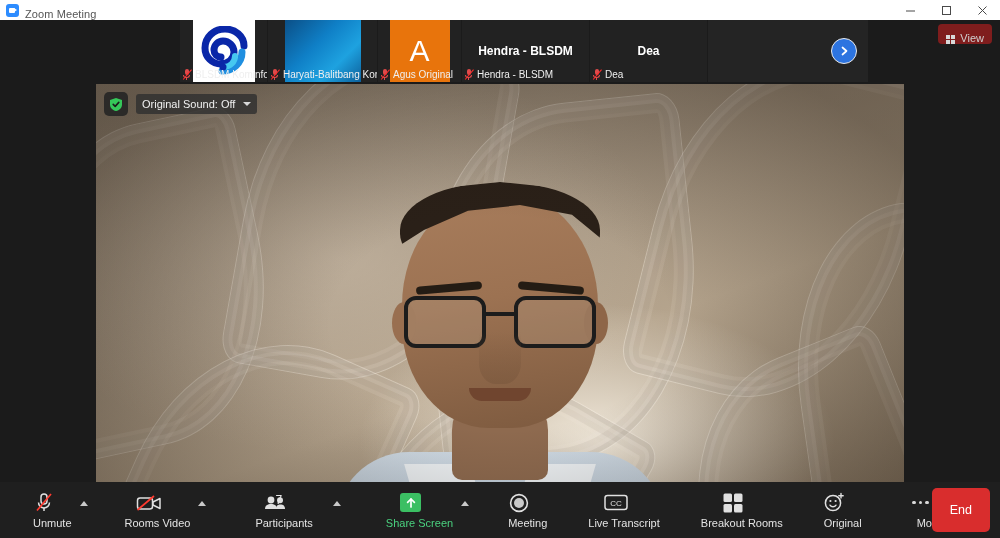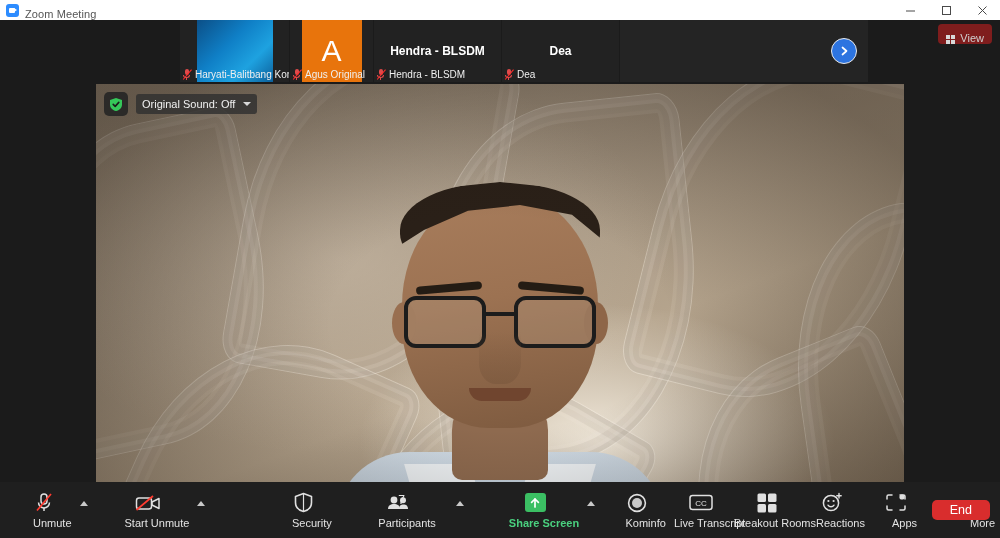--- a/index.html
+++ b/index.html
@@ -283,29 +283,29 @@
   }
   .tb-icon { height: 22px; display: flex; align-items: center; }
   .tb-label { line-height: 1; white-space: nowrap; margin-left: 17px; }
   .tb-group { display: flex; align-items: center; }
   .chev-up {
     width: 0; height: 0; margin-left: 2px; margin-bottom: 14px;
     border-left: 4px solid transparent; border-right: 4px solid transparent;
     border-bottom: 5px solid #c9c9c9;
   }
   .count { font-size: 12px; color: #e8e8e8; margin-left: 3px; }
-  .green { color: #4ad17f; font-weight: bold; }
+  .green { color: #4ad17f; }
   .share-sq {
     width: 21px; height: 19px; background: #3bbf63; border-radius: 3px;
     display: flex; align-items: center; justify-content: center;
   }
   .end-btn {
     position: absolute; right: 10px; top: 50%; transform: translateY(-50%);
     background: #d92d2d; color: #ffffff;
-    height: 20px; padding: 0 18px; border-radius: 5px;
+    height: 44px; padding: 0 18px; border-radius: 5px;
     display: flex; align-items: center; justify-content: center;
     font-size: 12.5px;
   }
   .dots { display: flex; gap: 3px; }
   .dots i { width: 3.5px; height: 3.5px; border-radius: 50%; background: #d9d9d9; display:block; }
 </style>
 </head>
 <body>
 
 <div class="titlebar">
@@ -340,20 +340,41 @@
       <i></i>
         <i></i>
         <i></i>
         <i></i>
     </span>
     <span>View</span>
   </div>
 
   <div class="strip">
 
+    <div class="thumb" style="width:88px">
+      <div class="tile" style="width:62px">
+        <div class="kominfo-tile">
+          <svg width="52" height="50" viewBox="0 0 52 50">
+            <path d="M46 20c0-10-9-17-19-17C16 3 7 11 7 22c0 9 7 16 16 16 7 0 13-5 13-12 0-6-5-11-11-11-5 0-9 4-9 9 0 4 3 7 7 7" fill="none" stroke="#0a27a8" stroke-width="7" stroke-linecap="round"></path>
+            <path d="M44 26c0 11-9 19-20 19" fill="none" stroke="#1f8fe0" stroke-width="7" stroke-linecap="round"></path>
+            <path d="M37 30c0 6-5 11-11 11" fill="none" stroke="#45c8f0" stroke-width="6" stroke-linecap="round"></path>
+            <circle cx="25" cy="41" r="3.5" fill="#0a27a8"></circle>
+          </svg>
+        </div>
+      </div>
+      <div class="thumb-name">
+        <span class="mic-mute">
+          <span class="body"></span>
+            <span class="stand"></span>
+            <span class="post"></span>
+            <span class="slash"></span>
+        </span>
+        <span>BLSDM Kominfo</span>
+      </div>
+    </div>
 
 
     <div class="thumb" style="width:110px">
       <div class="tile" style="width:76px;background:linear-gradient(135deg,#0b4f87 0%,#0f7fc6 40%,#1ea2e0 70%,#0c5f9a 100%)"></div>
       <div class="thumb-name">
         <span class="mic-mute">
           <span class="body"></span>
             <span class="stand"></span>
             <span class="post"></span>
             <span class="slash"></span>
@@ -491,34 +512,25 @@
 
     <div class="tb-group" style="margin-left:14px">
       <div class="tb-item">
         <span class="tb-icon">
           <svg width="26" height="18" viewBox="0 0 26 18">
             <rect x="1.5" y="4" width="15" height="11" rx="2.5" fill="none" stroke="#e0e0e0" stroke-width="1.5"></rect>
             <path d="M17 8 L24 4.5 V14.5 L17 11 Z" fill="none" stroke="#e0e0e0" stroke-width="1.5" stroke-linejoin="round"></path>
             <line x1="1.5" y1="16" x2="18" y2="2" stroke="#ff3b30" stroke-width="1.7"></line>
           </svg>
         </span>
-        <span class="tb-label">Start Unmute</span>
+        <span class="tb-label">Rooms Video</span>
       </div>
       <span class="chev-up"></span>
     </div>
 
-    <div class="tb-item" style="margin-left:72px">
-      <span class="tb-icon">
-        <svg width="19" height="21" viewBox="0 0 19 21">
-          <path d="M9.5 1.5 L17.5 4.5 V10.5 C17.5 15 14 18.3 9.5 19.5 C5 18.3 1.5 15 1.5 10.5 V4.5 Z" fill="none" stroke="#e0e0e0" stroke-width="1.6" stroke-linejoin="round"></path>
-          <path d="M9.5 1.5 V19.5" stroke="#e0e0e0" stroke-width="1.2"></path>
-        </svg>
-      </span>
-      <span class="tb-label">Security</span>
-    </div>
 
     <div class="tb-group" style="margin-left:26px">
       <div class="tb-item">
         <span class="tb-icon">
           <svg width="24" height="16" viewBox="0 0 24 16">
             <circle cx="7" cy="5" r="3.4" fill="#e0e0e0"></circle>
             <circle cx="16" cy="5.3" r="3" fill="#e0e0e0"></circle>
             <path d="M1 14 C1 10.4 3.7 9 7 9 C10.3 9 13 10.4 13 14 Z" fill="#e0e0e0"></path>
             <path d="M12 14 C12 10.6 13.9 9.4 16.5 9.4 C19.1 9.4 21 10.6 21 14 Z" fill="#e0e0e0"></path>
           </svg>
@@ -545,21 +557,21 @@
       <span class="chev-up"></span>
     </div>
 
     <div class="tb-item" style="margin-left:16px">
       <span class="tb-icon">
         <svg width="20" height="20" viewBox="0 0 20 20">
           <circle cx="10" cy="10" r="8.4" fill="none" stroke="#e0e0e0" stroke-width="1.6"></circle>
           <circle cx="10" cy="10" r="5" fill="#c9c9c9"></circle>
         </svg>
       </span>
-      <span class="tb-label">Kominfo</span>
+      <span class="tb-label">Meeting</span>
     </div>
 
     <div class="tb-item" style="margin-left:12px">
       <span class="tb-icon">
         <svg width="24" height="17" viewBox="0 0 24 17">
           <rect x="1" y="1.5" width="22" height="14" rx="2.5" fill="none" stroke="#e0e0e0" stroke-width="1.5"></rect>
           <text x="12" y="12" font-size="8" font-family="Liberation Sans, sans-serif" fill="#e0e0e0" text-anchor="middle">CC</text>
         </svg>
       </span>
       <span class="tb-label">Live Transcript</span>
@@ -580,35 +592,23 @@
     <div class="tb-item" style="margin-left:12px">
       <span class="tb-icon">
         <svg width="21" height="21" viewBox="0 0 21 21">
           <circle cx="9" cy="11" r="7.6" fill="none" stroke="#e0e0e0" stroke-width="1.5"></circle>
           <circle cx="6.4" cy="9" r="1.1" fill="#e0e0e0"></circle>
           <circle cx="11.6" cy="9" r="1.1" fill="#e0e0e0"></circle>
           <path d="M6 13.2 a3.6 3.6 0 0 0 6 0" fill="none" stroke="#e0e0e0" stroke-width="1.4" stroke-linecap="round"></path>
           <path d="M17 1.5 V6 M14.8 3.7 H19.2" stroke="#e0e0e0" stroke-width="1.4" stroke-linecap="round"></path>
         </svg>
       </span>
-      <span class="tb-label">Reactions</span>
-    </div>
-
-    <div class="tb-item" style="margin-left:12px">
-      <span class="tb-icon">
-        <svg width="20" height="19" viewBox="0 0 20 19">
-          <path d="M6 2 H2.5 A1.5 1.5 0 0 0 1 3.5 V6" fill="none" stroke="#e0e0e0" stroke-width="1.5" stroke-linecap="round"></path>
-          <path d="M14 17 H17.5 A1.5 1.5 0 0 0 19 15.5 V13" fill="none" stroke="#e0e0e0" stroke-width="1.5" stroke-linecap="round"></path>
-          <path d="M1 13 V15.5 A1.5 1.5 0 0 0 2.5 17 H6" fill="none" stroke="#e0e0e0" stroke-width="1.5" stroke-linecap="round"></path>
-          <path d="M19 6 V3.5 A1.5 1.5 0 0 0 17.5 2 H14" fill="none" stroke="#e0e0e0" stroke-width="1.5" stroke-linecap="round"></path>
-          <circle cx="16" cy="4" r="2.6" fill="#e0e0e0"></circle>
-        </svg>
-      </span>
-      <span class="tb-label">Apps</span>
-    </div>
+      <span class="tb-label">Original</span>
+    </div>
+
 
     <div class="tb-item" style="margin-left:26px">
       <span class="tb-icon">
         <span class="dots">
             <i></i>
             <i></i>
             <i></i>
           </span>
       </span>
       <span class="tb-label">More</span>

